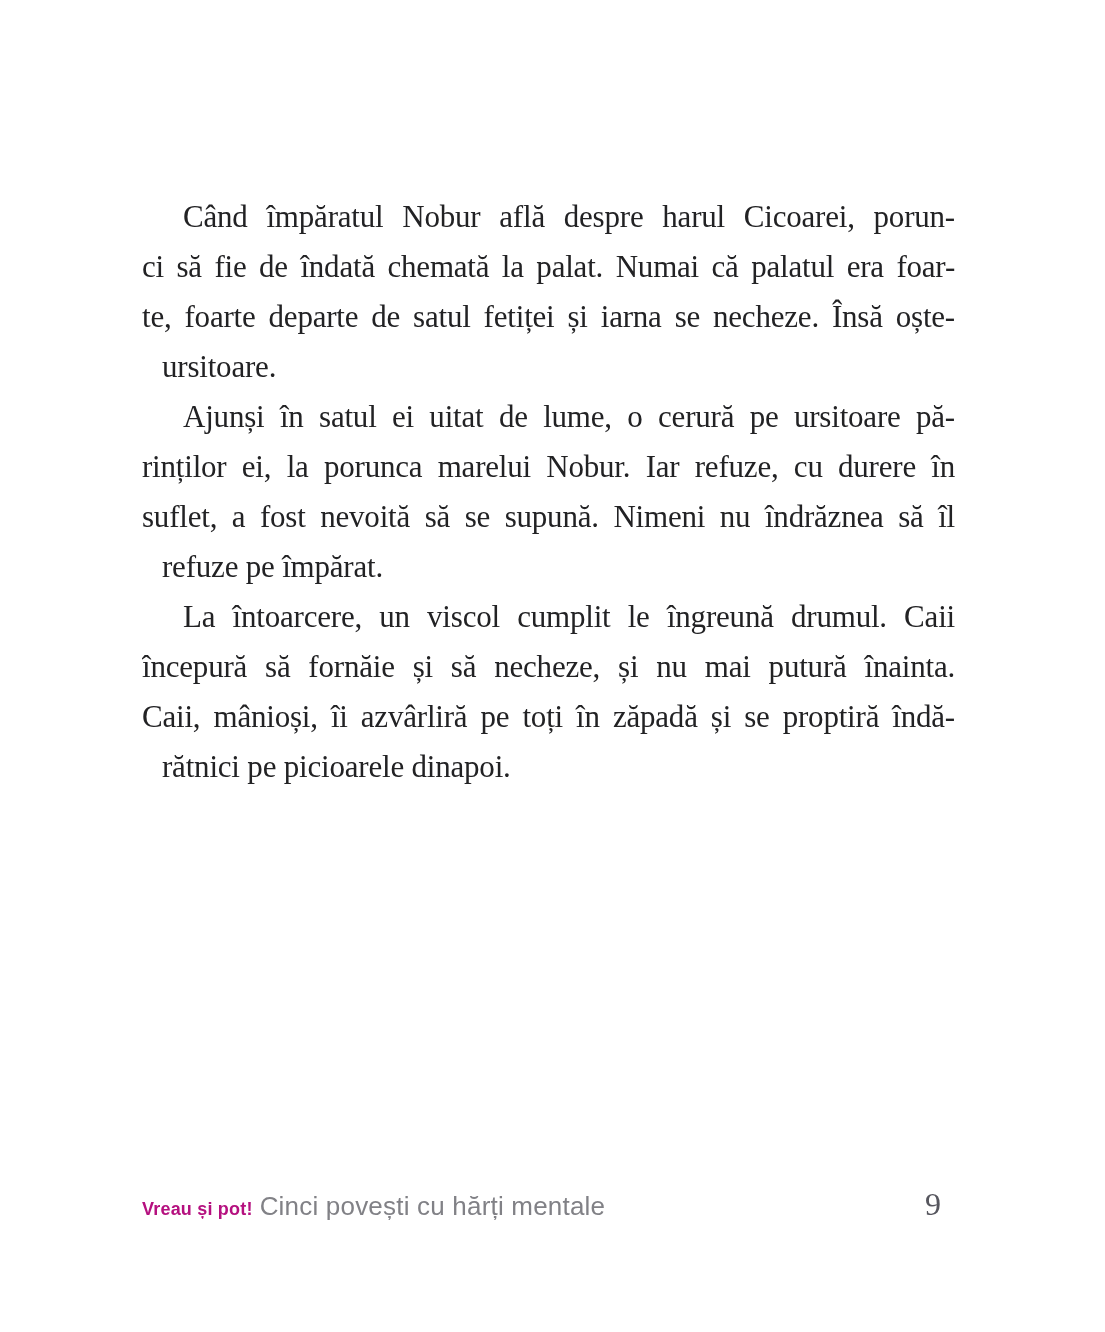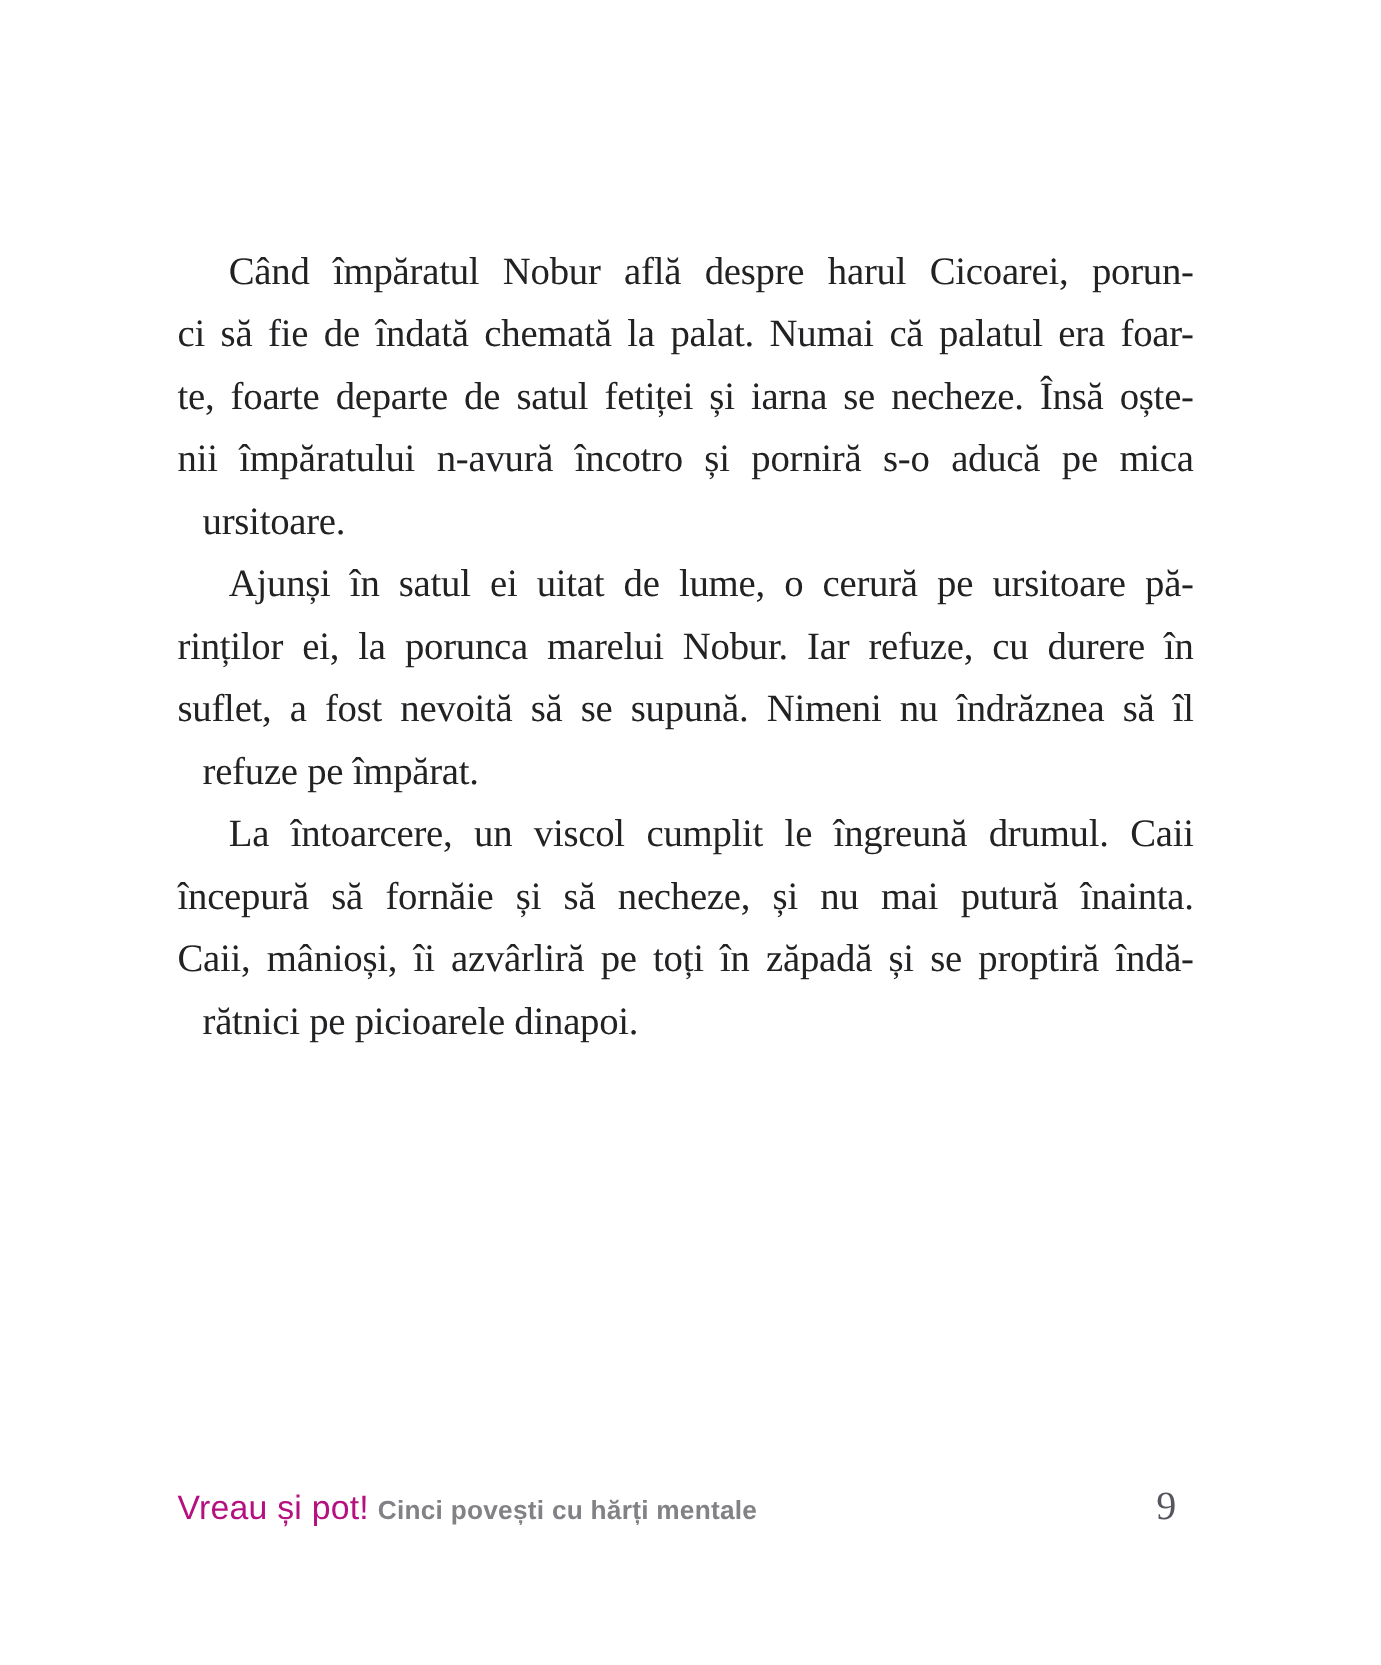--- a/index.html
+++ b/index.html
@@ -36,49 +36,48 @@
     top: 1186px;
     width: 813px;
     display: flex;
     justify-content: space-between;
     align-items: baseline;
     font-family: "Liberation Sans", sans-serif;
   }
   .footer-left { white-space: nowrap; }
   .book-title {
     color: #b5107f;
-    font-weight: 400;
-    font-size: 27px;
+    font-weight: 700;
+    font-size: 18px;
     letter-spacing: 0.2px;
   }
   .book-subtitle {
     color: #818186;
-    font-weight: 700;
-    font-size: 21px;
+    font-weight: 400;
+    font-size: 26px;
     margin-left: 7px;
     letter-spacing: 0.2px;
   }
   .page-number {
     font-family: "Liberation Serif", serif;
     font-size: 32px;
     color: #56565e;
     margin-right: 14px;
   }
 </style>
 </head>
 <body>
 
 <div class="page">
 
   <main class="story" id="story">
       <div class="paragraph">
         <div class="line first">Când împăratul Nobur află despre harul Cicoarei, porun-</div>
         <div class="line">ci să fie de îndată chemată la palat. Numai că palatul era foar-</div>
         <div class="line">te, foarte departe de satul fetiței și iarna se necheze. Însă oște-</div>
-        <div class="line">nii împăratului n-avură încotro și porniră s-o aducă pe mica</div>
         <div class="line last">ursitoare.</div>
       </div>
       <div class="paragraph">
         <div class="line first">Ajunși în satul ei uitat de lume, o cerură pe ursitoare pă-</div>
         <div class="line">rinților ei, la porunca marelui Nobur. Iar refuze, cu durere în</div>
         <div class="line">suflet, a fost nevoită să se supună. Nimeni nu îndrăznea să îl</div>
         <div class="line last">refuze pe împărat.</div>
       </div>
       <div class="paragraph">
         <div class="line first">La întoarcere, un viscol cumplit le îngreună drumul. Caii</div>

